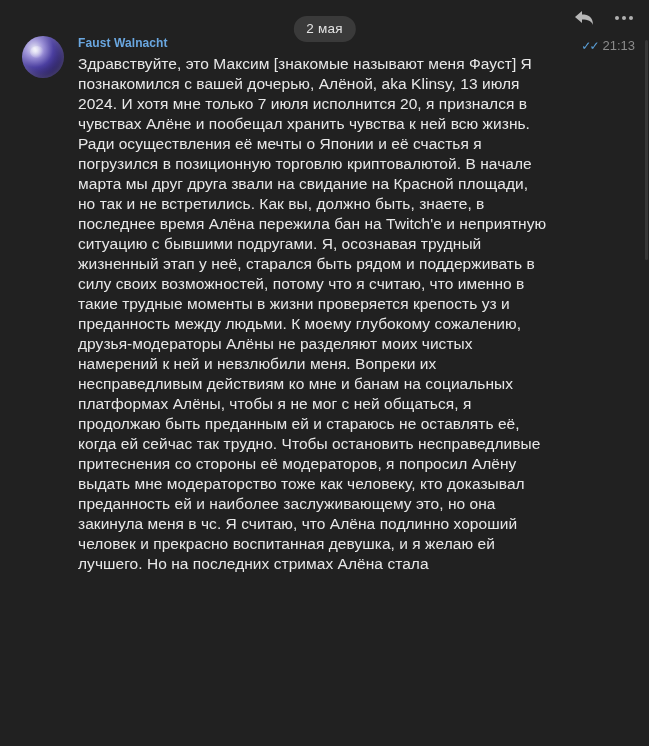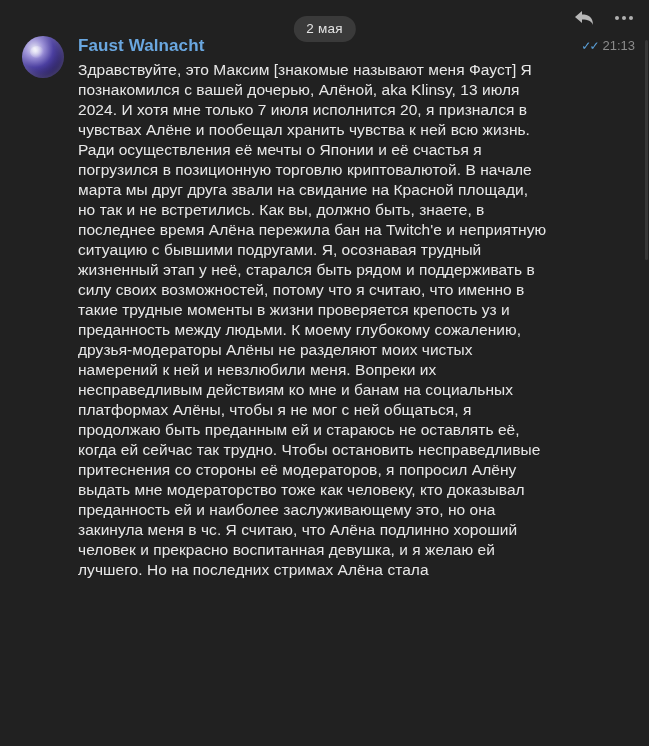--- a/index.html
+++ b/index.html
@@ -105,21 +105,21 @@
     border-radius: 50%;
     background: radial-gradient(circle at 40% 40%, rgba(255,255,255,0.7), rgba(200,190,255,0.05) 70%);
   }
   .msg-body {
     margin-left: 14px;
     flex: 1;
     min-width: 0;
   }
   .author {
     color: #6aa7e0;
-    font-size: 17px;
+    font-size: 12px;
     font-weight: bold;
     margin: 6px 0 4px 0;
     letter-spacing: 0.1px;
   }
   .msg-text {
     font-size: 15.5px;
     line-height: 20px;
     color: #e8e8e8;
     white-space: pre-wrap;
     word-wrap: break-word;

